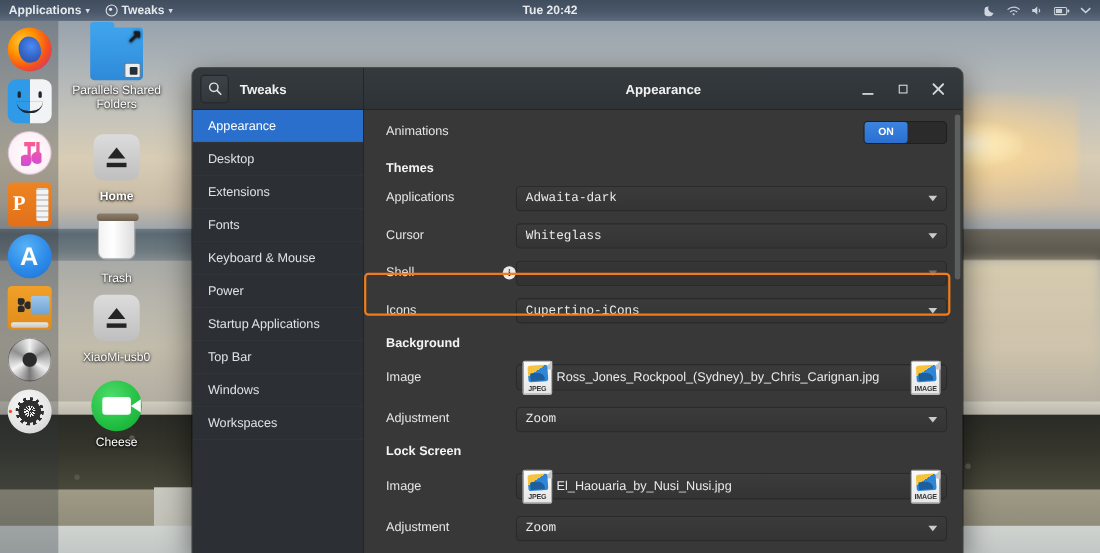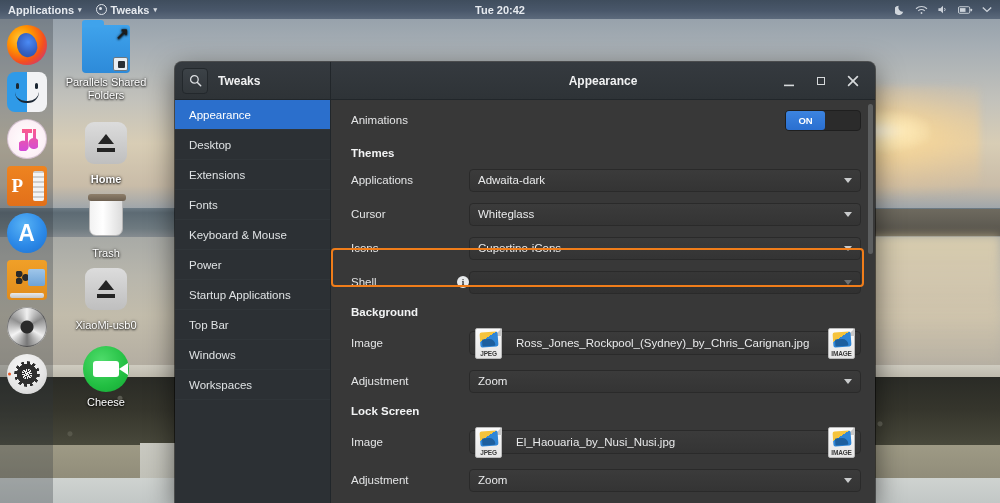--- a/index.html
+++ b/index.html
@@ -363,40 +363,41 @@
     display: flex; align-items: center; justify-content: center;
     margin: 0 0 0 0;
   }
   .combo {
     flex: 1; height: 23px; border-radius: 4px;
     background: linear-gradient(180deg,#3b3b3b,#343434);
     border: 1px solid #2a2a2a;
     display: flex; align-items: center; padding: 0 8px;
     color: #e9eaeb; font-size: 11.5px; cursor: pointer;
     position: relative;
+    font-family: Liberation Mono, monospace;
   }
   .combo .caret {
     margin-left: auto; width: 0; height: 0;
     border-left: 4.5px solid transparent; border-right: 4.5px solid transparent;
     border-top: 5px solid #c9cbcc;
   }
   .combo.disabled { color: #7b7d7e; background: linear-gradient(180deg,#363636,#313131); cursor: default; }
   .combo.disabled .caret { border-top-color: #6e7071; }
   .info-dot {
     width: 12px; height: 12px; border-radius: 50%; background: #e8eaec;
     color: #2c2c2c; font-size: 9px; font-weight: bold; line-height: 12px;
     text-align: center; margin-left: auto; margin-right: 0;
     font-family: "Liberation Serif", serif;
   }
   .filebtn {
     flex: 1; height: 24px; border-radius: 4px;
     background: linear-gradient(180deg,#3b3b3b,#343434);
     border: 1px solid #2a2a2a;
     display: flex; align-items: center; padding: 0 5px;
-    color: #e9eaeb; font-size: 11.5px; cursor: pointer; gap: 14px;
+    color: #e9eaeb; font-size: 11.5px; cursor: pointer; gap: 4px;
   }
   .filebtn .fname { flex: 1; white-space: nowrap; overflow: hidden; text-overflow: ellipsis; }
   .fileicon {
     width: 27px; height: 31px; position: relative; flex: none;
     background: linear-gradient(180deg,#fbfbfb,#e6e6e6);
     border: 1px solid #b9b9b9; border-radius: 2px;
   }
   .fileicon::before {
     content: ""; position: absolute; right: -1px; top: -1px;
     border-left: 8px solid transparent; border-bottom: 8px solid #c7c7c7;
@@ -656,34 +657,34 @@
 
           <div class="row">
             <div class="row-label">Cursor</div>
             <div class="combo">
               <span>Whiteglass</span>
               <span class="caret"></span>
             </div>
           </div>
 
           <div class="row">
+            <div class="row-label">
+              <span>Shell</span>
+              <span class="info-dot">i</span>
+            </div>
+            <div class="combo disabled">
+              <span></span>
+              <span class="caret"></span>
+            </div>
+          </div>
+
+          <div class="row">
             <div class="row-label">Icons</div>
             <div class="combo">
               <span>Cupertino-iCons</span>
-              <span class="caret"></span>
-            </div>
-          </div>
-
-          <div class="row">
-            <div class="row-label">
-              <span>Shell</span>
-              <span class="info-dot">i</span>
-            </div>
-            <div class="combo disabled">
-              <span></span>
               <span class="caret"></span>
             </div>
           </div>
 
           <div class="section-head">Background</div>
 
           <div class="row" style="min-height:42px;">
             <div class="row-label">Image</div>
             <div class="filebtn">
               <span class="fileicon">

